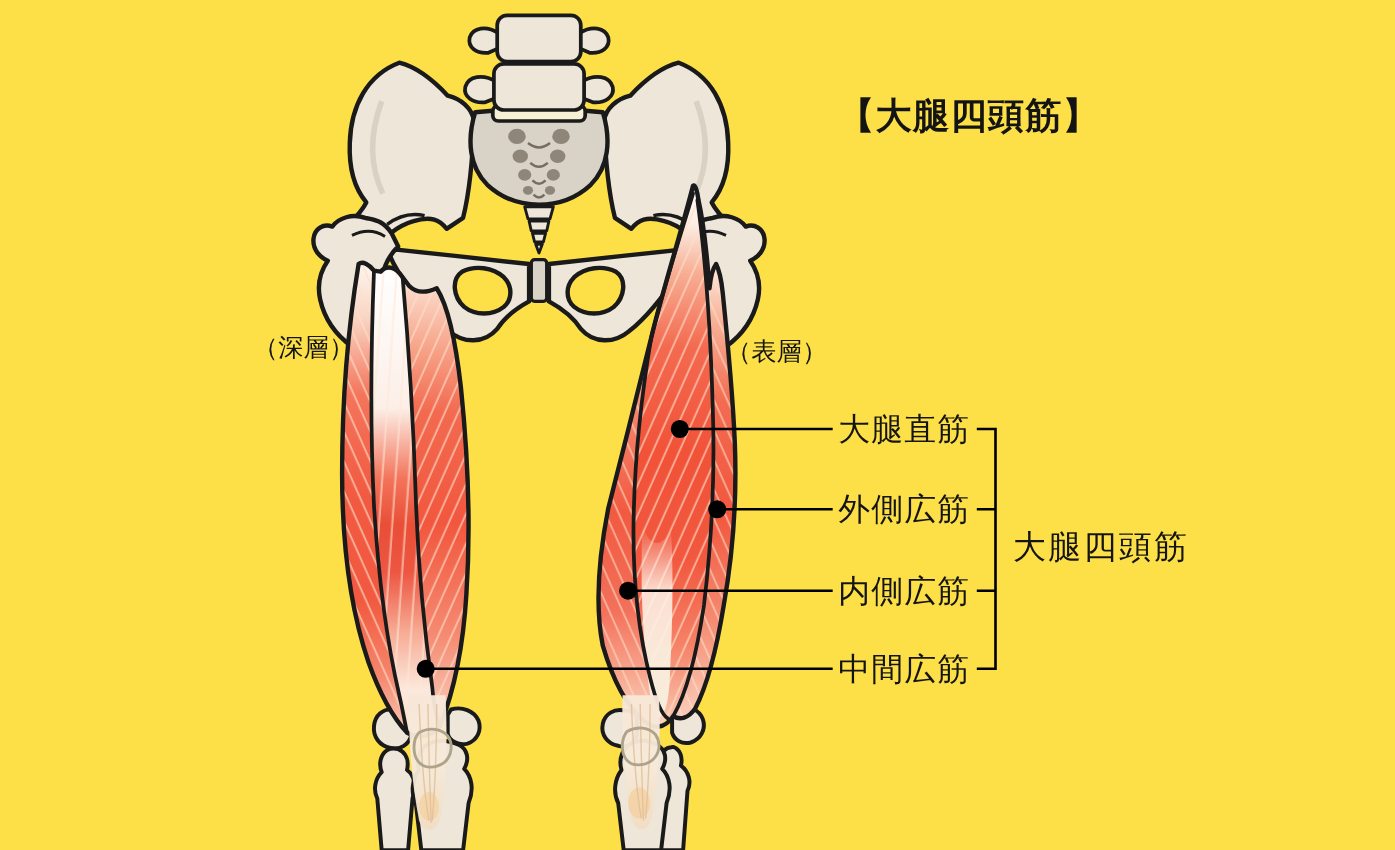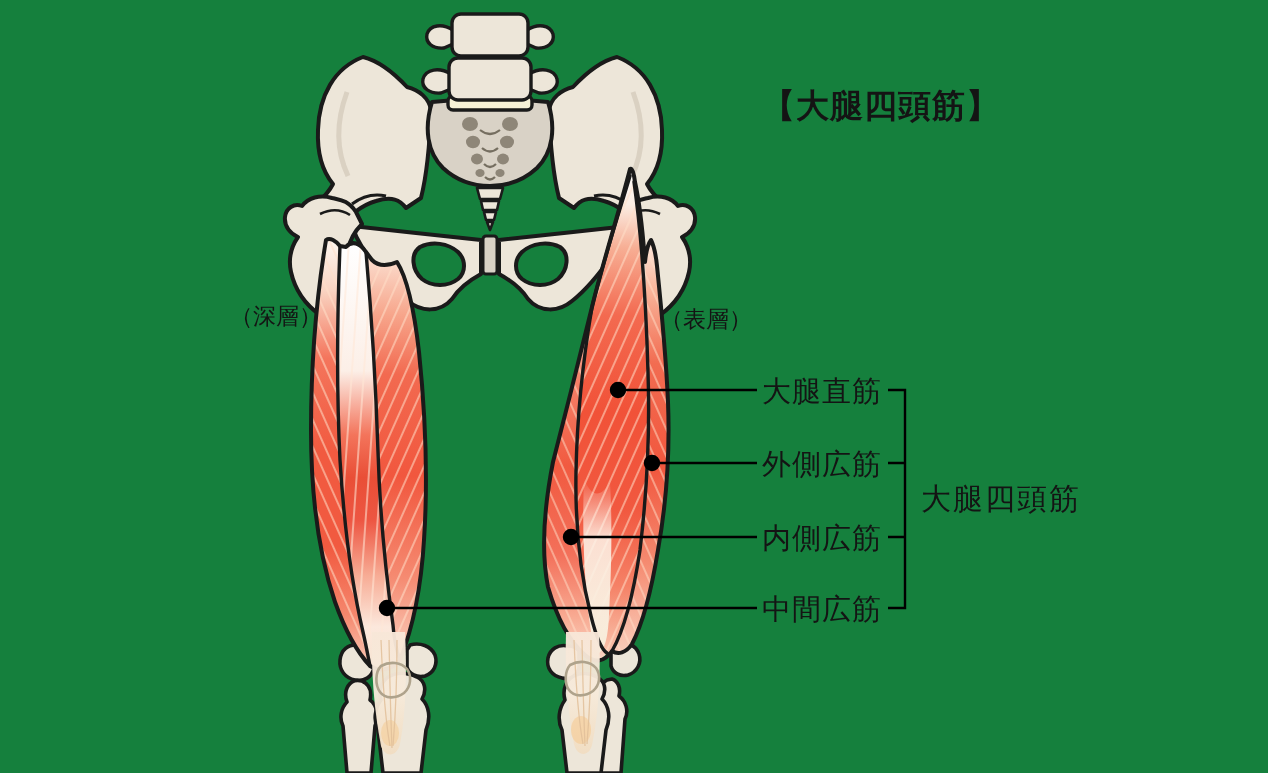--- a/index.html
+++ b/index.html
@@ -1,16 +1,16 @@
 <!DOCTYPE html>
 <html><head>
 <meta charset="utf-8">
 <style>
   html,body{margin:0;padding:0;background:#fff;}
-  .stage{position:relative;width:1268px;height:773px;background:#15803d;overflow:hidden;
+  .stage{position:relative;width:1268px;height:773px;background:#fde047;overflow:hidden;
          font-family:"Liberation Sans","DejaVu Sans",sans-serif;}
   svg{display:block;}
   text{fill:#141414;}
   .title-t{font-size:33px;font-weight:600;letter-spacing:1px;}
   .label-t{font-size:29px;font-weight:500;letter-spacing:1px;}
   .group-t{font-size:30px;font-weight:500;letter-spacing:2px;}
   .cap-t{font-size:23px;font-weight:500;}
 </style>
 </head>
 <body>

